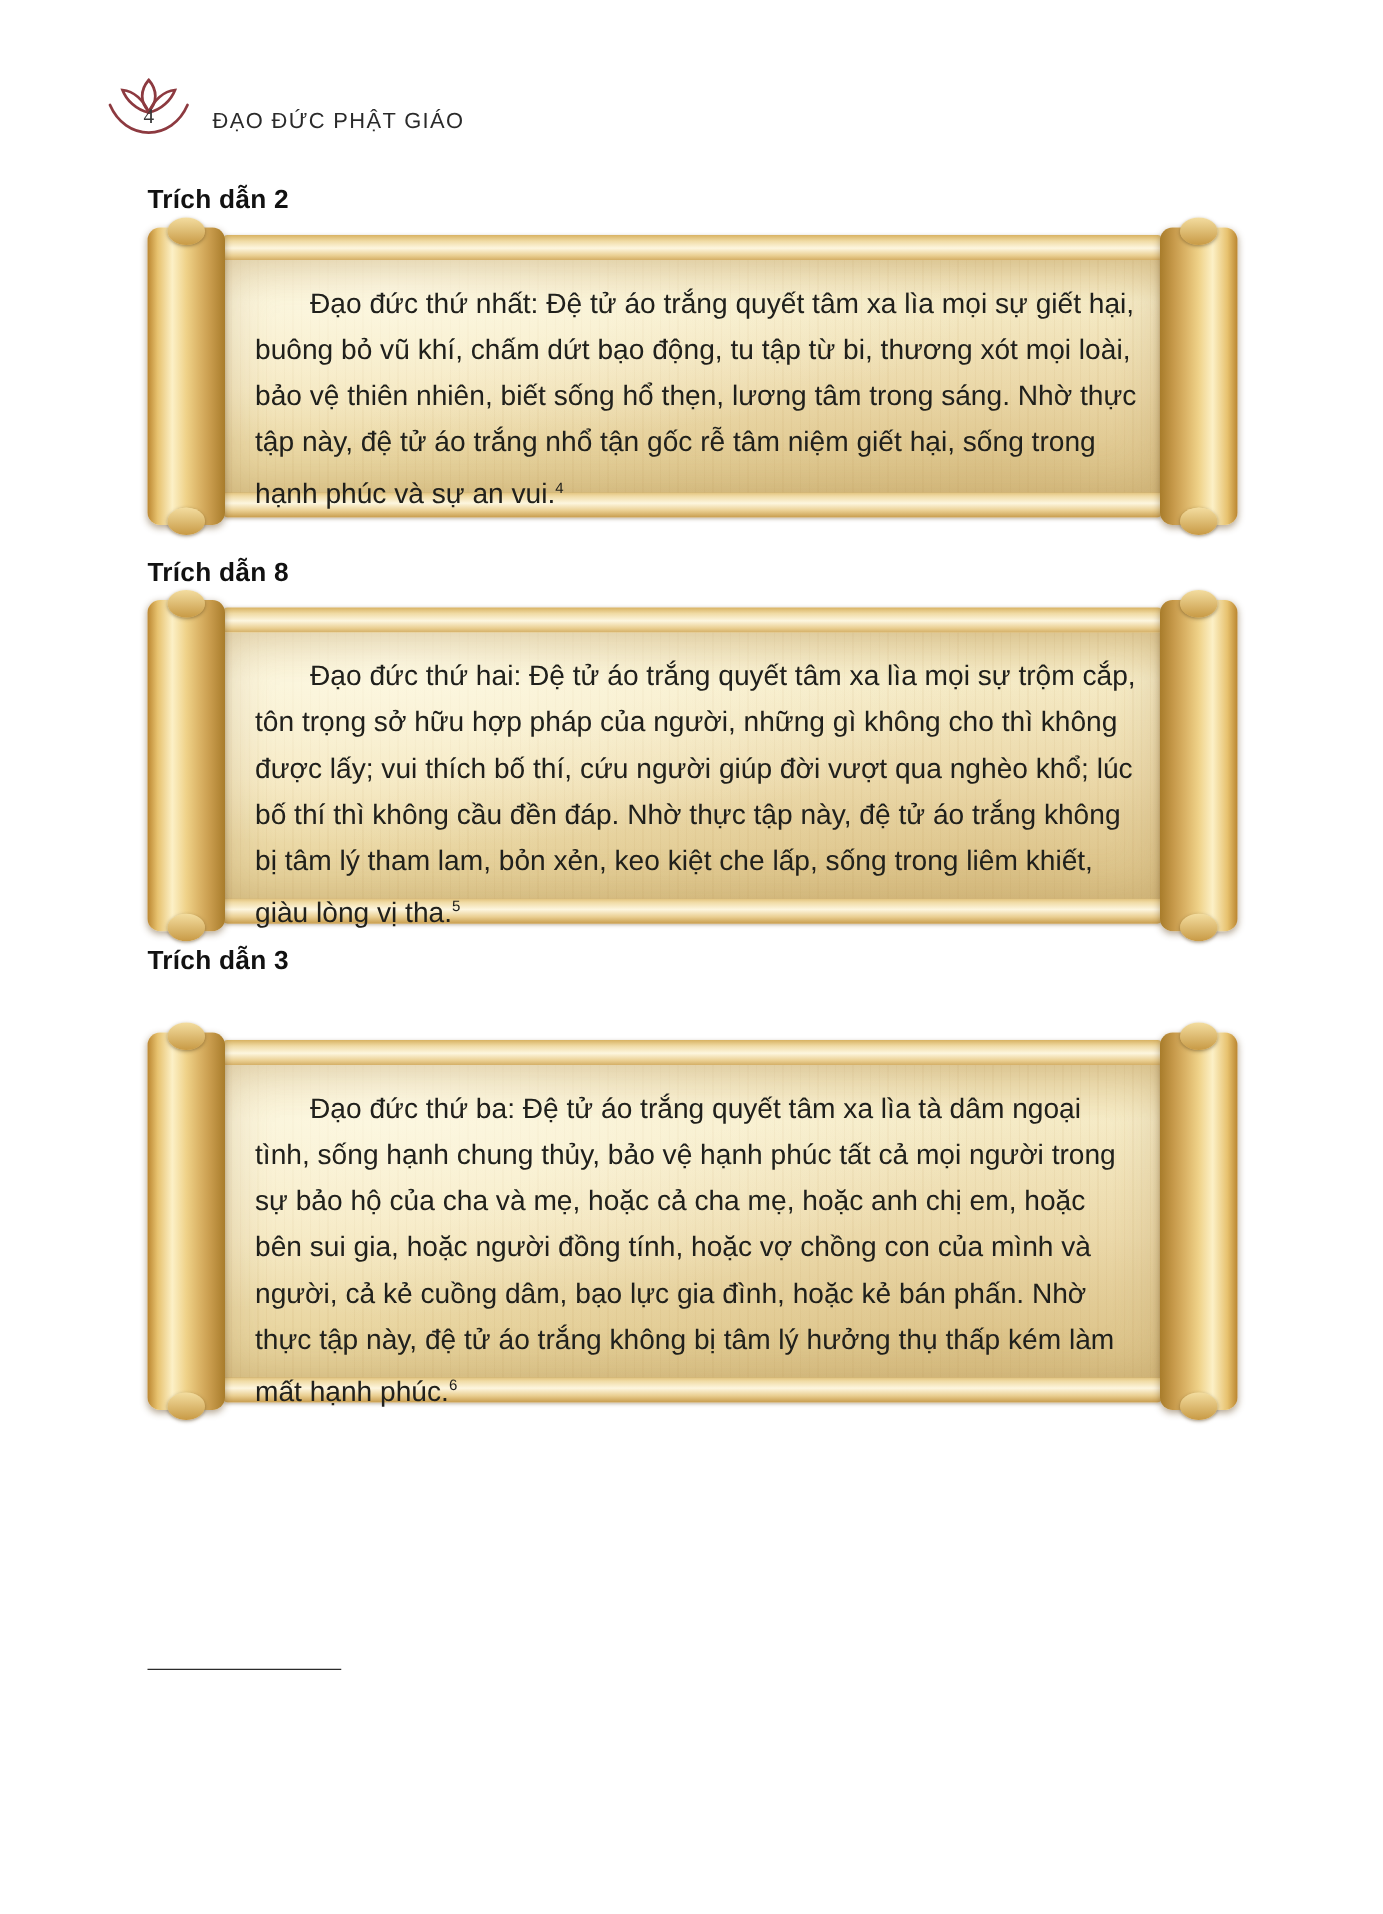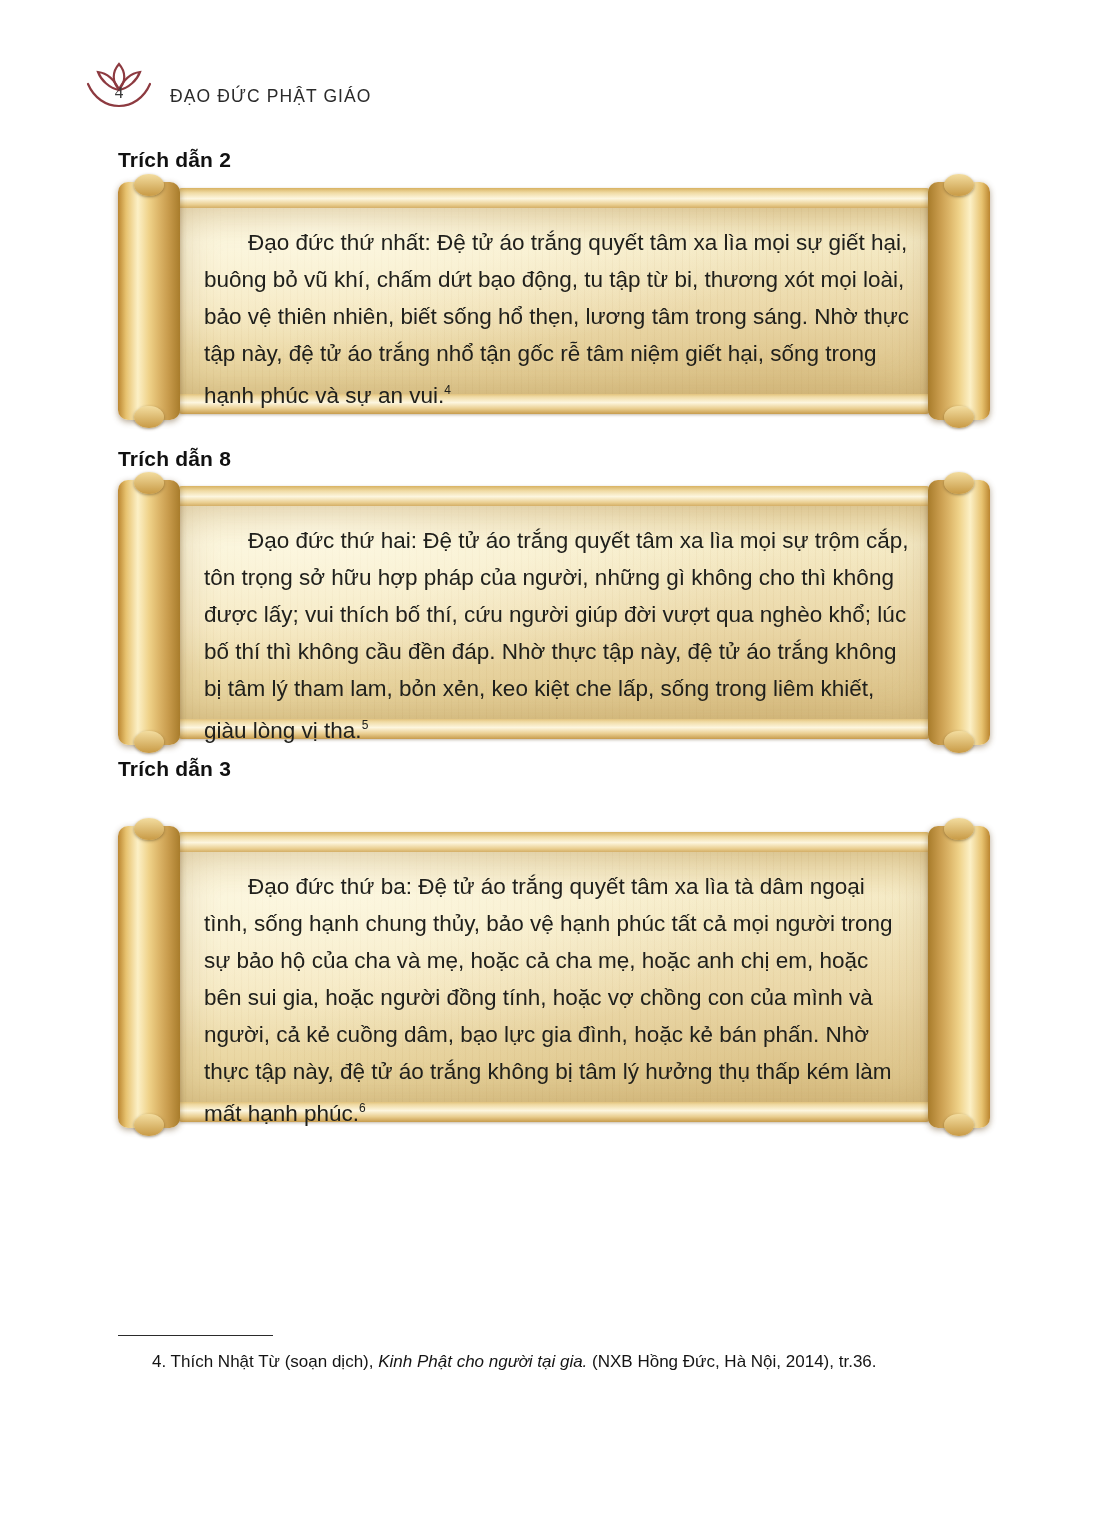--- a/index.html
+++ b/index.html
@@ -288,19 +288,15 @@
         <div class="rod-body"></div>
           <div class="cap t"></div>
           <div class="cap b"></div>
       </div>
       <div class="scroll-text"><span>Đạo đức thứ ba: Đệ tử áo trắng quyết tâm xa lìa tà dâm ngoại tình, sống hạnh chung thủy, bảo vệ hạnh phúc tất cả mọi người trong sự bảo hộ của cha và mẹ, hoặc cả cha mẹ, hoặc anh chị em, hoặc bên sui gia, hoặc người đồng tính, hoặc vợ chồng con của mình và người, cả kẻ cuồng dâm, bạo lực gia đình, hoặc kẻ bán phấn. Nhờ thực tập này, đệ tử áo trắng không bị tâm lý hưởng thụ thấp kém làm mất hạnh phúc.</span><sup>6</sup></div>
     </div>
   </div>
 
   <div class="footnote-rule"></div>
   <div class="footnotes">
-    <div class="footnote">
-      <span>4.</span>
-      <span>Thích Nhật Từ (soạn dịch), </span><i>Kinh Phật cho người tại gia.</i><span> (NXB Hồng Đức, Hà Nội, 2014), tr.36.</span>
-    </div>
   </div>
 
 </div>
 
 </body></html>

